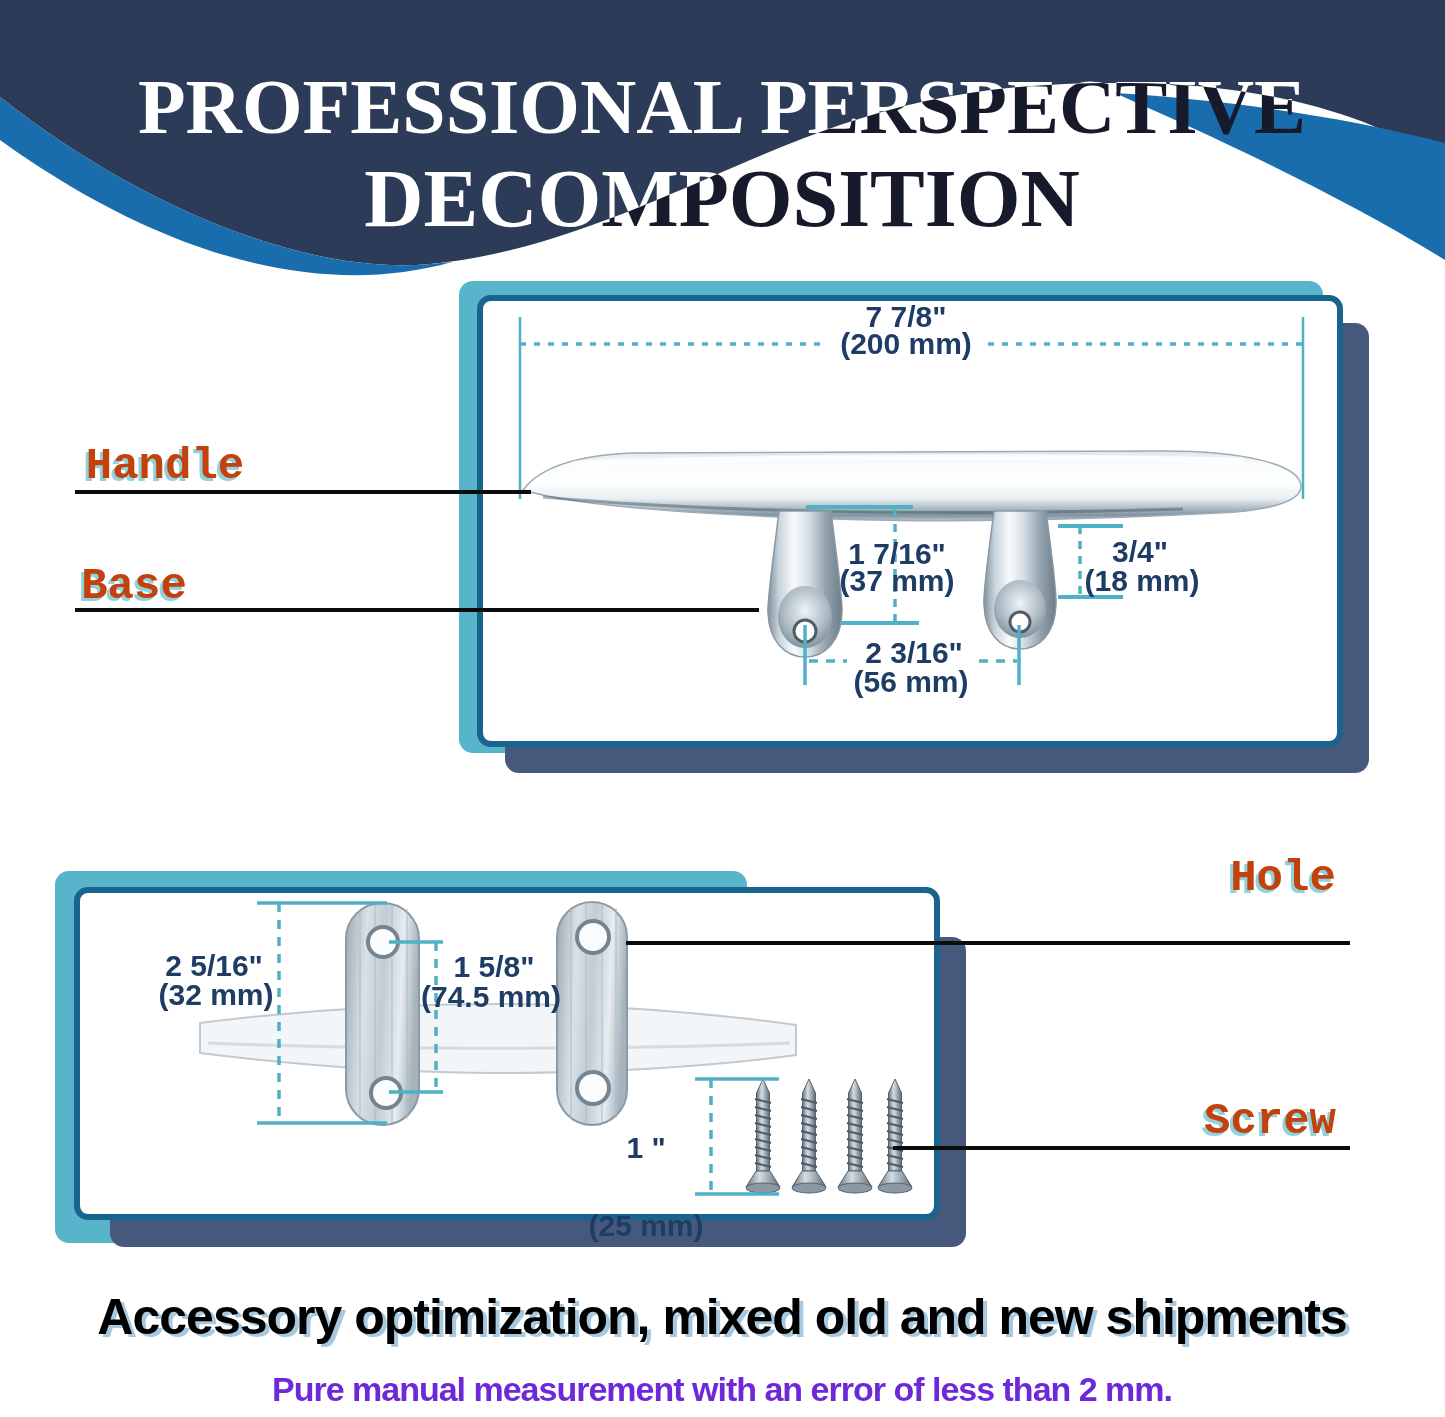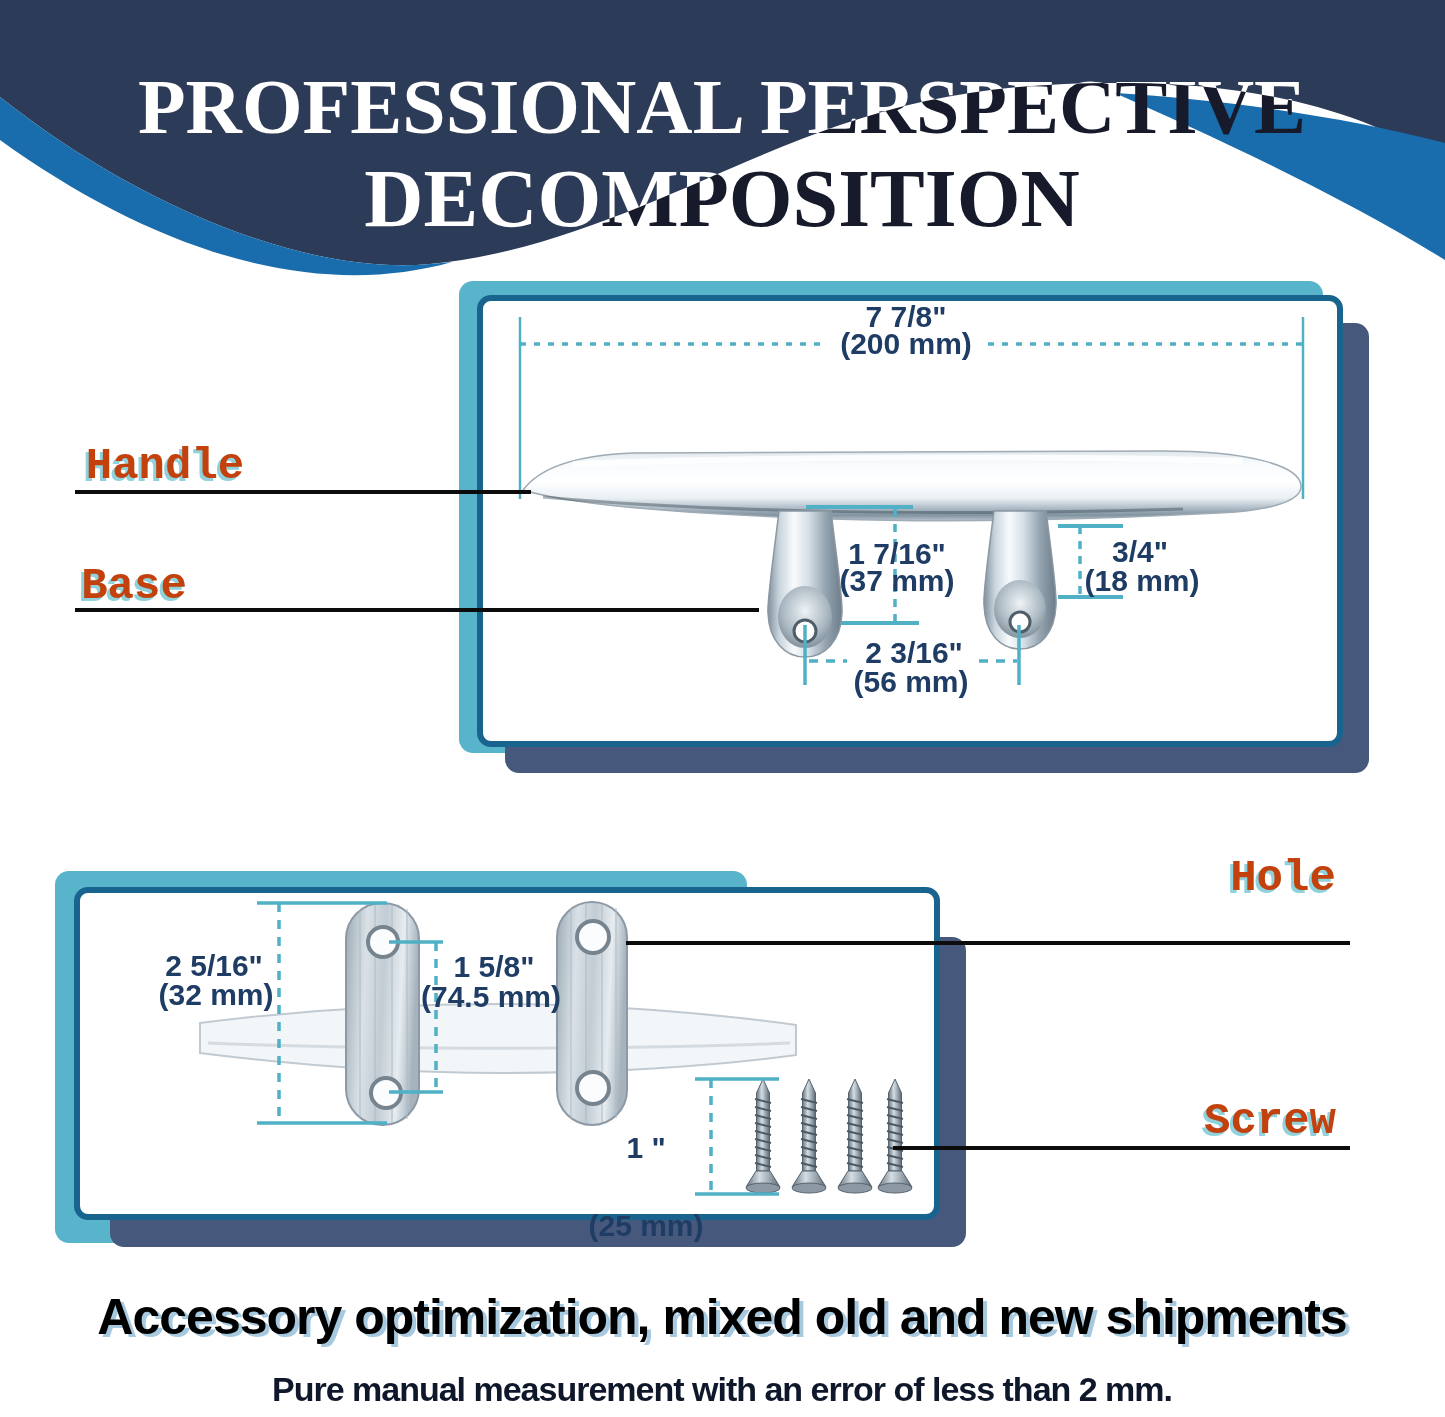--- a/index.html
+++ b/index.html
@@ -15,21 +15,21 @@
   .callout{background:#0c0c0c;height:4px;z-index:6;}
   
   .part-label{z-index:7;font-weight:bold;font-size:44px;color:#c2410c;
               text-shadow:-3px 3px 0 #8fd2dc;transform:translate(-50%,-50%);white-space:nowrap;font-family:Liberation Mono, monospace;}
   
   .dim{z-index:7;font-weight:bold;font-size:30px;color:#1e3c64;transform:translate(-50%,-50%);
        white-space:nowrap;letter-spacing:0px;}
   
   .footer-head{z-index:8;font-weight:bold;font-size:50px;color:#000000;
                text-shadow:4px 3px 0 #a7c9e0;transform:translate(-50%,-50%);white-space:nowrap;letter-spacing:-1px;}
-  .footer-sub{z-index:8;font-weight:bold;font-size:34px;color:#0f172a;
+  .footer-sub{z-index:8;font-weight:bold;font-size:34px;color:#6d28d9;
               transform:translate(-50%,-50%);white-space:nowrap;letter-spacing:-1px;}
   .hdr-title{font-family:"Liberation Serif","DejaVu Serif",serif;font-weight:bold;}
 </style>
 </head>
 <body>
 
 <div id="canvas">
 
   <svg class="abs" style="left:0;top:0;z-index:1;" width="1445" height="470" viewBox="0 0 1445 470">
     <defs>

